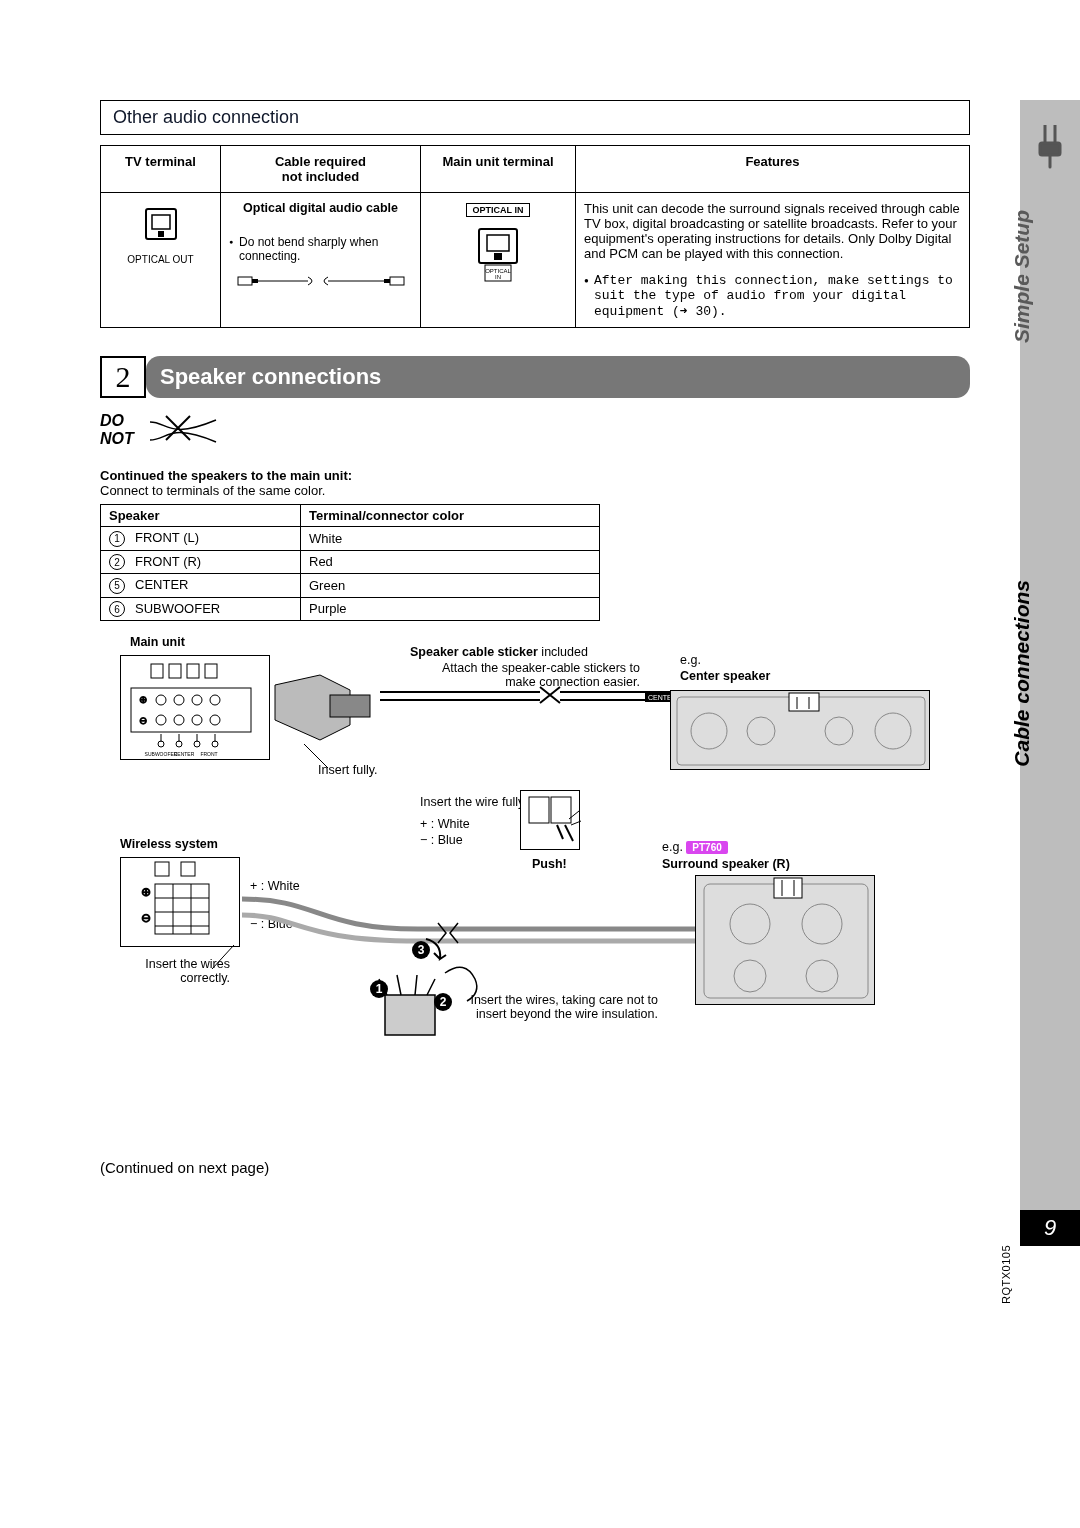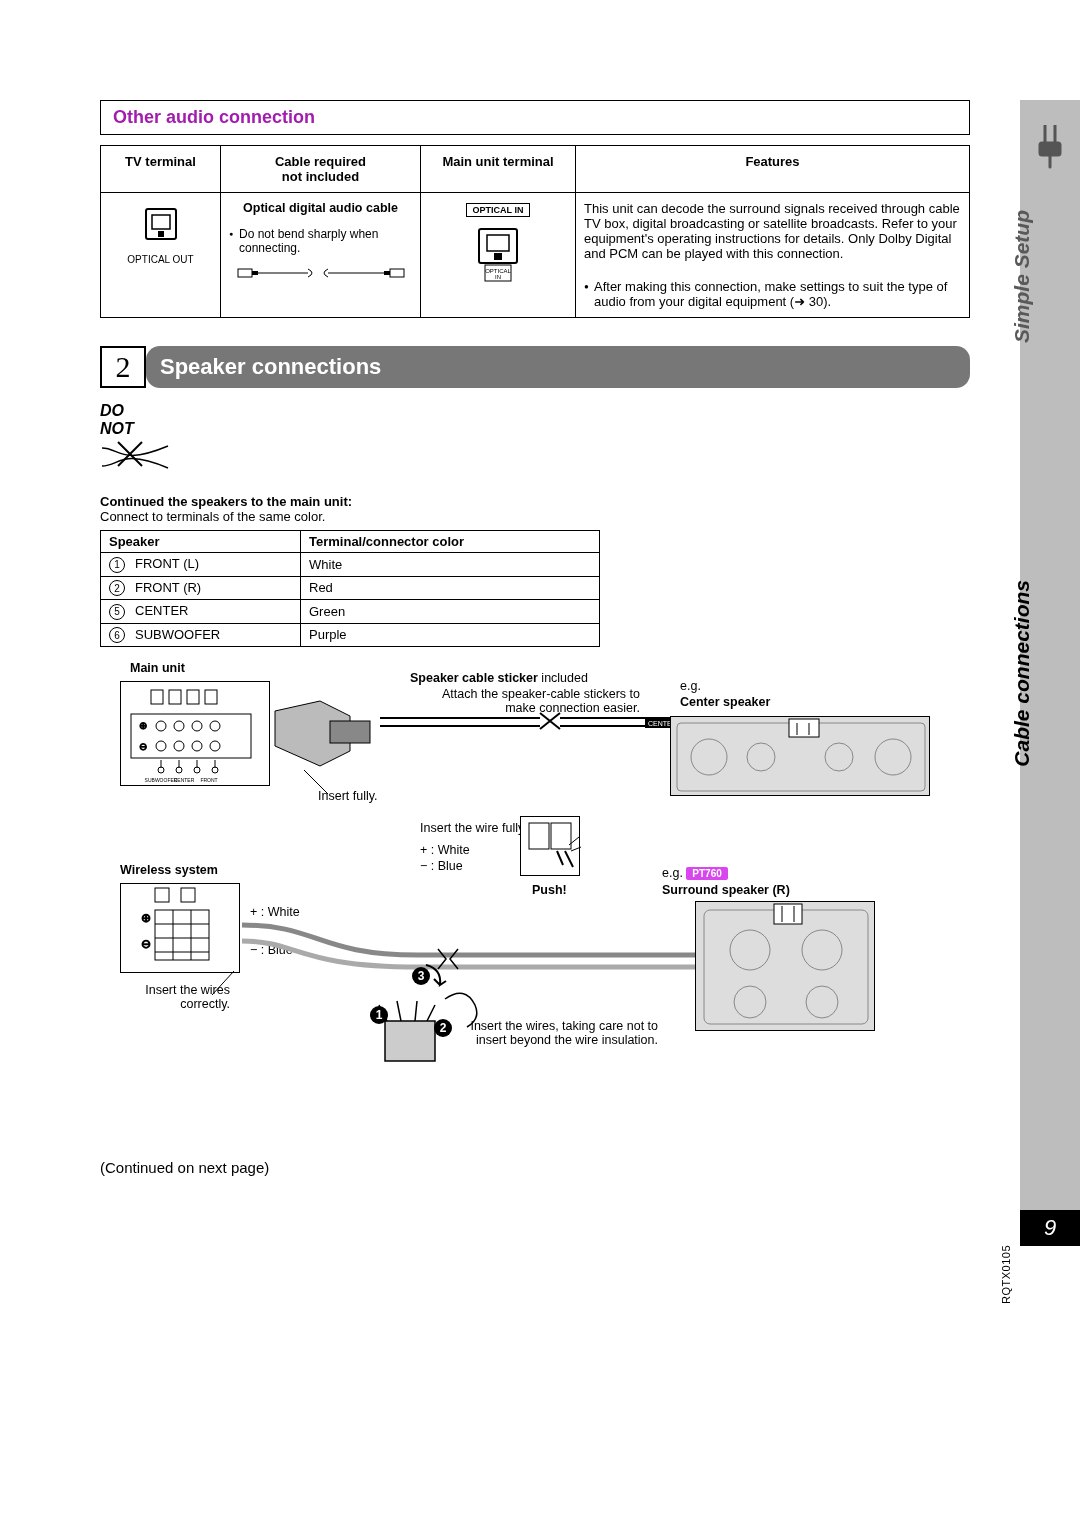--- a/index.html
+++ b/index.html
@@ -9,35 +9,35 @@
   .side-tab { position: absolute; right: 0; top: 100px; width: 60px; height: 1130px; background: #bdbdbd; }
   .side-label-1 { position: absolute; right: 70px; top: 210px; transform: rotate(-90deg); transform-origin: right top; font-style: italic; font-weight: bold; color: #595959; font-size: 21px; }
   .side-label-2 { position: absolute; right: 70px; top: 580px; transform: rotate(-90deg); transform-origin: right top; font-style: italic; font-weight: bold; color: #000; font-size: 21px; }
   .side-icon { position: absolute; right: 12px; top: 120px; width: 36px; height: 50px; }
   .side-icon svg { width: 100%; height: 100%; }
   .page-num-box { position: absolute; right: 0; bottom: 282px; width: 60px; height: 36px; background: #000; color: #fff; font-style: italic; font-size: 22px; display: flex; align-items: center; justify-content: center; }
   .manual-code { position: absolute; right: 68px; bottom: 283px; transform: rotate(-90deg); transform-origin: right bottom; font-size: 11px; color: #000; letter-spacing: 0.5px; }
 
   .content { position: absolute; left: 100px; top: 100px; width: 870px; }
 
-  .bar-white { background: #fff; color: #a21caf; font-weight: bold; padding: 6px 12px; border: 1px solid #000; font-size: 18px; }
+  .bar-white { background: #fff; color: #0f172a; font-weight: normal; padding: 6px 12px; border: 1px solid #000; font-size: 18px; }
 
   table.otr { width: 100%; border-collapse: collapse; margin-top: 10px; }
   table.otr th, table.otr td { border: 1px solid #000; font-size: 13px; vertical-align: top; }
   table.otr th { text-align: center; font-weight: bold; padding: 8px 6px; }
   table.otr td { padding: 8px; }
 
   .term-icon { display: inline-block; margin: 4px auto; }
   .center-cell { text-align: center; }
 
   .step-bar { margin-top: 28px; display: flex; align-items: stretch; height: 42px; }
   .step-num { width: 46px; background: #fff; border: 2px solid #000; font-size: 30px; font-family: "Times New Roman", serif; display: flex; align-items: center; justify-content: center; font-weight: normal; }
   .step-title { flex: 1; background: #777; color: #fff; font-weight: bold; font-size: 22px; display: flex; align-items: center; padding-left: 14px; border-radius: 14px; }
 
-  .donot { display: flex; align-items: flex-start; margin-top: 14px; font-size: 13px; flex-direction: column; }
+  .donot { display: flex; align-items: flex-start; margin-top: 14px; font-size: 13px; }
   .donot .lbl { font-style: italic; font-weight: bold; font-size: 16px; line-height: 18px; width: 48px; }
   .donot .icon { width: 70px; height: 38px; margin-right: 8px; }
   .donot .txt { flex: 1; padding-top: 2px; }
 
   .sub-h { font-size: 13px; font-weight: bold; margin-top: 18px; }
   .sub-p { font-size: 13px; }
 
   table.spk { border-collapse: collapse; width: 500px; margin-top: 6px; }
   table.spk th, table.spk td { border: 1px solid #000; font-size: 13px; padding: 3px 8px; text-align: left; }
   table.spk th { font-weight: bold; }
@@ -47,21 +47,21 @@
   .diagram-area .label { position: absolute; font-weight: bold; }
   .diagram-area .txt { position: absolute; }
   .box { position: absolute; border: 1px solid #000; background: #fff; }
 
   .optcable { display:block; margin: 8px auto 0; }
 
   .continued { position: absolute; left: 100px; bottom: 352px; width: 870px; text-align: left; font-size: 15px; }
 
   .black-pill { display: inline-block; background: #d946ef; color: #fff; font-weight: bold; font-size: 10px; padding: 1px 6px; border-radius: 2px; }
   .features-cell { font-size: 12.5px; }
-  .features-cell ul { list-style: none; margin-top: 18px; }
+  .features-cell ul { list-style: none; margin-top: 12px; font-family: Liberation Mono, monospace; }
   .features-cell li { padding-left: 10px; position: relative; }
   .features-cell li::before { content: "●"; font-size: 8px; position: absolute; left: 0; top: 3px; }
 
   .wirebullet { padding-left: 10px; position: relative; font-size: 12px; }
   .wirebullet::before { content: "●"; font-size: 7px; position: absolute; left: 0; top: 3px; }
 
   .numcirc { display:inline-flex; align-items:center; justify-content:center; width:18px; height:18px; border-radius:50%; background:#000; color:#fff; font-size:12px; font-weight:bold; }
 </style>
 </head>
 <body>
@@ -102,21 +102,21 @@
             <svg width="42" height="42" viewBox="0 0 42 42">
                   <rect x="6" y="4" width="30" height="30" rx="2" fill="none" stroke="#000" stroke-width="2"></rect>
                   <rect x="12" y="10" width="18" height="14" fill="none" stroke="#000" stroke-width="1.5"></rect>
                   <rect x="18" y="26" width="6" height="6" fill="#000"></rect>
                 </svg>
           </span>
           <div style="font-size:10px">OPTICAL OUT</div>
         </td>
         <td>
           <div style="font-weight:bold;font-size:12.5px;text-align:center">Optical digital audio cable</div>
-          <div class="wirebullet" style="margin-top:12px">Do not bend sharply when connecting.</div>
+          <div class="wirebullet" style="margin-top:20px">Do not bend sharply when connecting.</div>
           <svg class="optcable" width="170" height="20" viewBox="0 0 170 20">
                 <rect x="2" y="6" width="14" height="8" fill="none" stroke="#000"></rect>
                 <rect x="16" y="8" width="6" height="4" fill="#000"></rect>
                 <line x1="22" y1="10" x2="72" y2="10" stroke="#000"></line>
                 <path d="M72 6 q8 4 0 8" fill="none" stroke="#000"></path>
                 <path d="M92 6 q-8 4 0 8" fill="none" stroke="#000"></path>
                 <line x1="92" y1="10" x2="148" y2="10" stroke="#000"></line>
                 <rect x="148" y="8" width="6" height="4" fill="#000"></rect>
                 <rect x="154" y="6" width="14" height="8" fill="none" stroke="#000"></rect>
               </svg>

